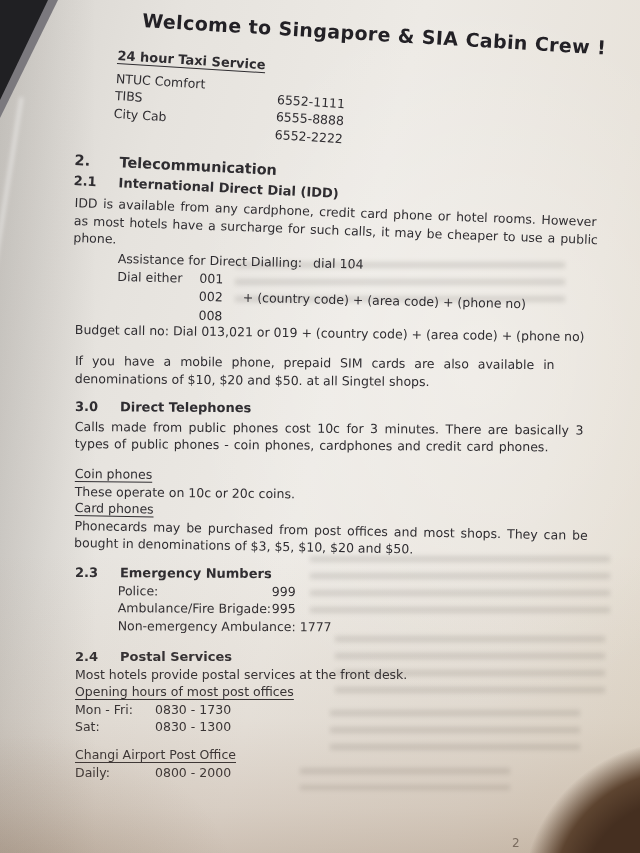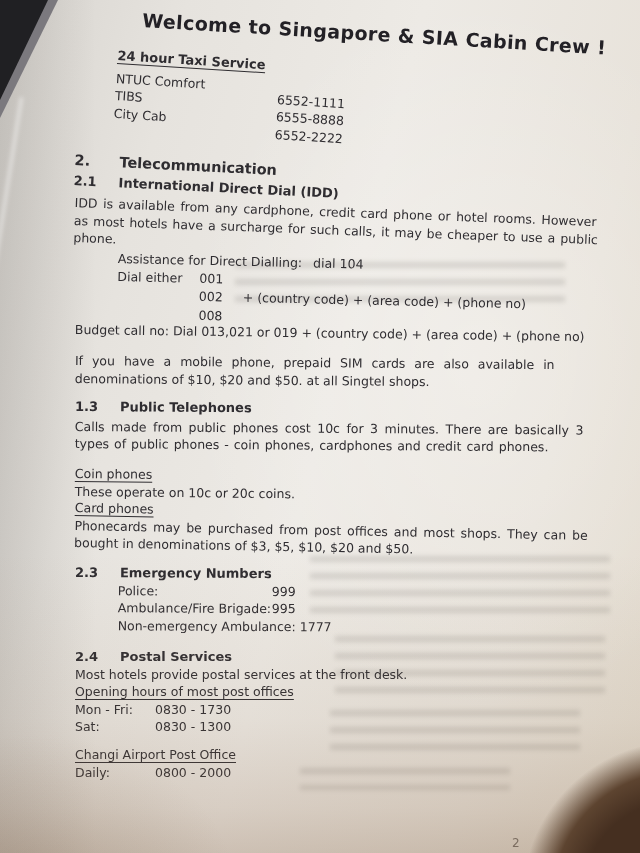--- a/index.html
+++ b/index.html
@@ -114,21 +114,21 @@
     <div class="line">Budget call no: Dial 013,021 or 019 + (country code) + (area code) + (phone no)</div>
   </div>
 
   <div class="blk" style="left:75px;top:352px;transform:rotate(0.5deg);transform-origin:left top;">
     <div class="line" style="word-spacing:5px;">If you have a mobile phone, prepaid SIM cards are also available in</div>
     <div class="line">denominations of $10, $20 and $50. at all Singtel shops.</div>
   </div>
 
   <div class="blk" style="left:75px;top:398px;transform:rotate(0.4deg);transform-origin:left top;">
     <div class="line b" style="font-size:13px;">
-      <span class="secnum">1.3</span><span>Public Telephones</span>
+      <span class="secnum">3.0</span><span>Direct Telephones</span>
     </div>
     <div class="line" style="word-spacing:2.5px;margin-top:2px;">Calls made from public phones cost 10c for 3 minutes. There are basically 3</div>
     <div class="line" style="word-spacing:1px;">types of public phones - coin phones, cardphones and credit card phones.</div>
   </div>
 
   <div class="blk" style="left:75px;top:465px;transform:rotate(0.6deg);transform-origin:left top;">
     <div class="line u">Coin phones</div>
     <div class="line">These operate on 10c or 20c coins.</div>
   </div>
 

